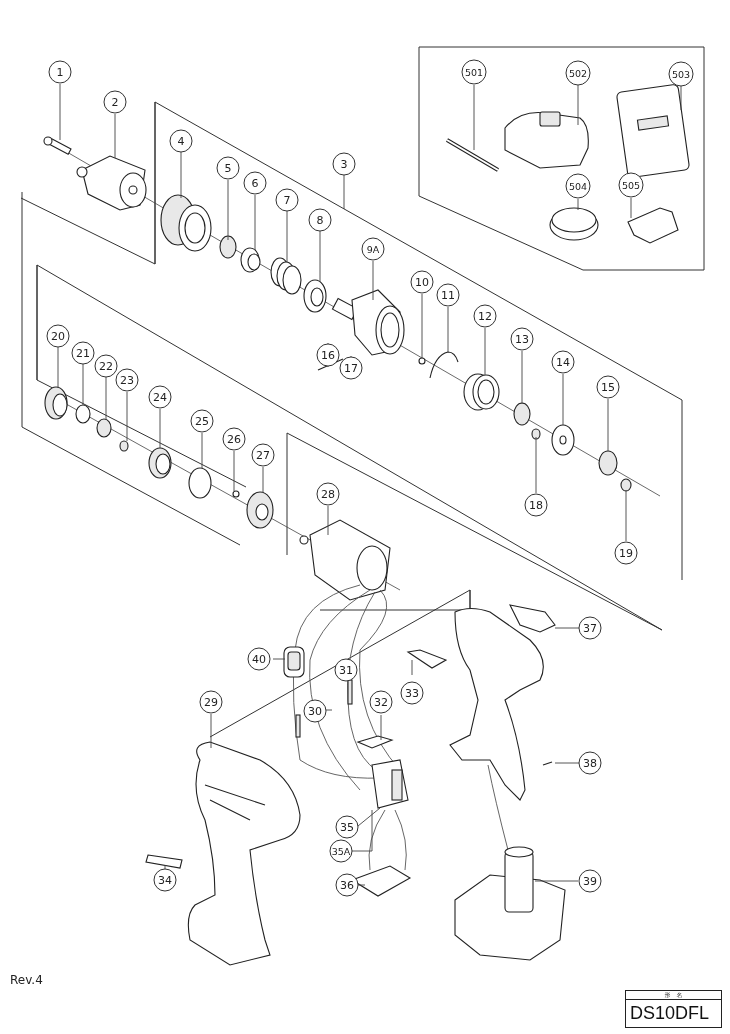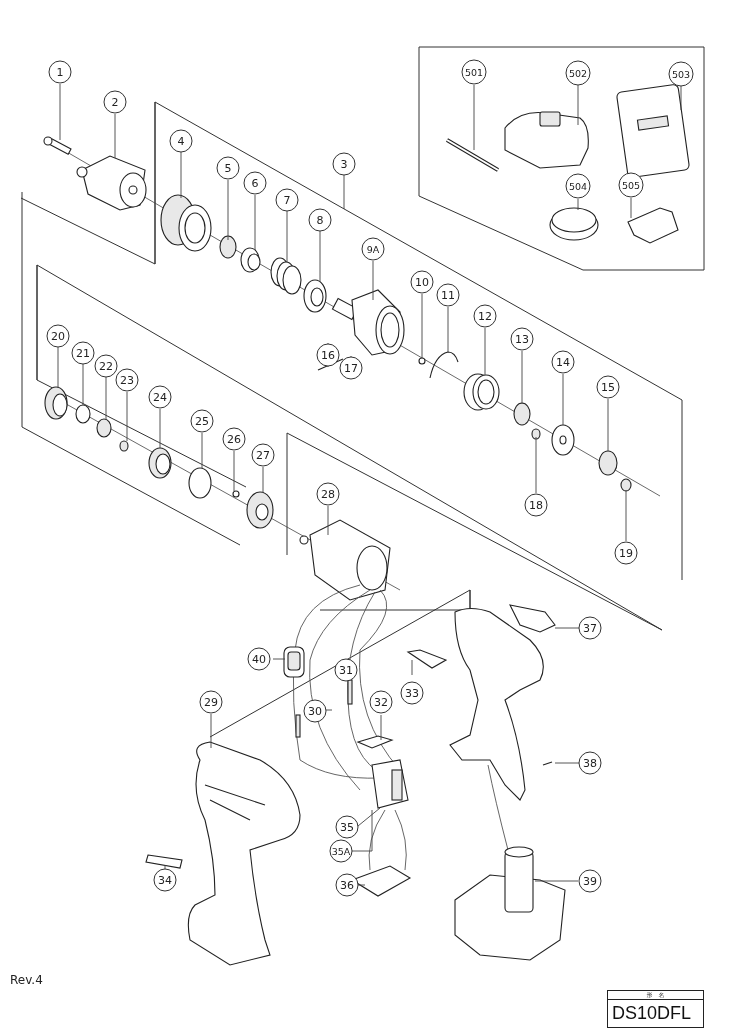--- a/index.html
+++ b/index.html
@@ -8,21 +8,21 @@
   .callout circle{fill:#fff;stroke:#333;stroke-width:1;}
   .callout text{font-family:"DejaVu Sans",sans-serif;font-size:11px;fill:#222;text-anchor:middle;dominant-baseline:central;}
   .callout.small text{font-size:9.5px;}
   .leader{stroke:#444;stroke-width:0.9;fill:none;}
   .frame{stroke:#333;stroke-width:1;fill:none;}
   .axis{stroke:#444;stroke-width:0.8;fill:none;}
   .part{stroke:#222;stroke-width:1.1;fill:#fff;}
   .part-dark{stroke:#222;stroke-width:1.1;fill:#e8e8e8;}
   .wire{stroke:#555;stroke-width:0.9;fill:none;}
   #rev{position:absolute;left:10px;top:973px;font-size:12px;color:#222;}
-  #model-box{position:absolute;left:607px;top:990px;width:95px;height:36px;border:1px solid #222;}
+  #model-box{position:absolute;left:625px;top:990px;width:95px;height:36px;border:1px solid #222;}
   #model-head{height:8px;border-bottom:1px solid #222;font-size:6px;text-align:center;line-height:8px;color:#333;}
   #model-name{font-size:18px;line-height:26px;padding-left:4px;color:#111;font-family:"Liberation Sans",sans-serif;}
 </style>
 </head>
 <body>
 
 <svg id="diagram" viewBox="0 0 730 1034" xmlns="http://www.w3.org/2000/svg">
 
   <polyline class="frame" points="419,47 704,47 704,270 583,270 419,196 419,47"></polyline>
 

